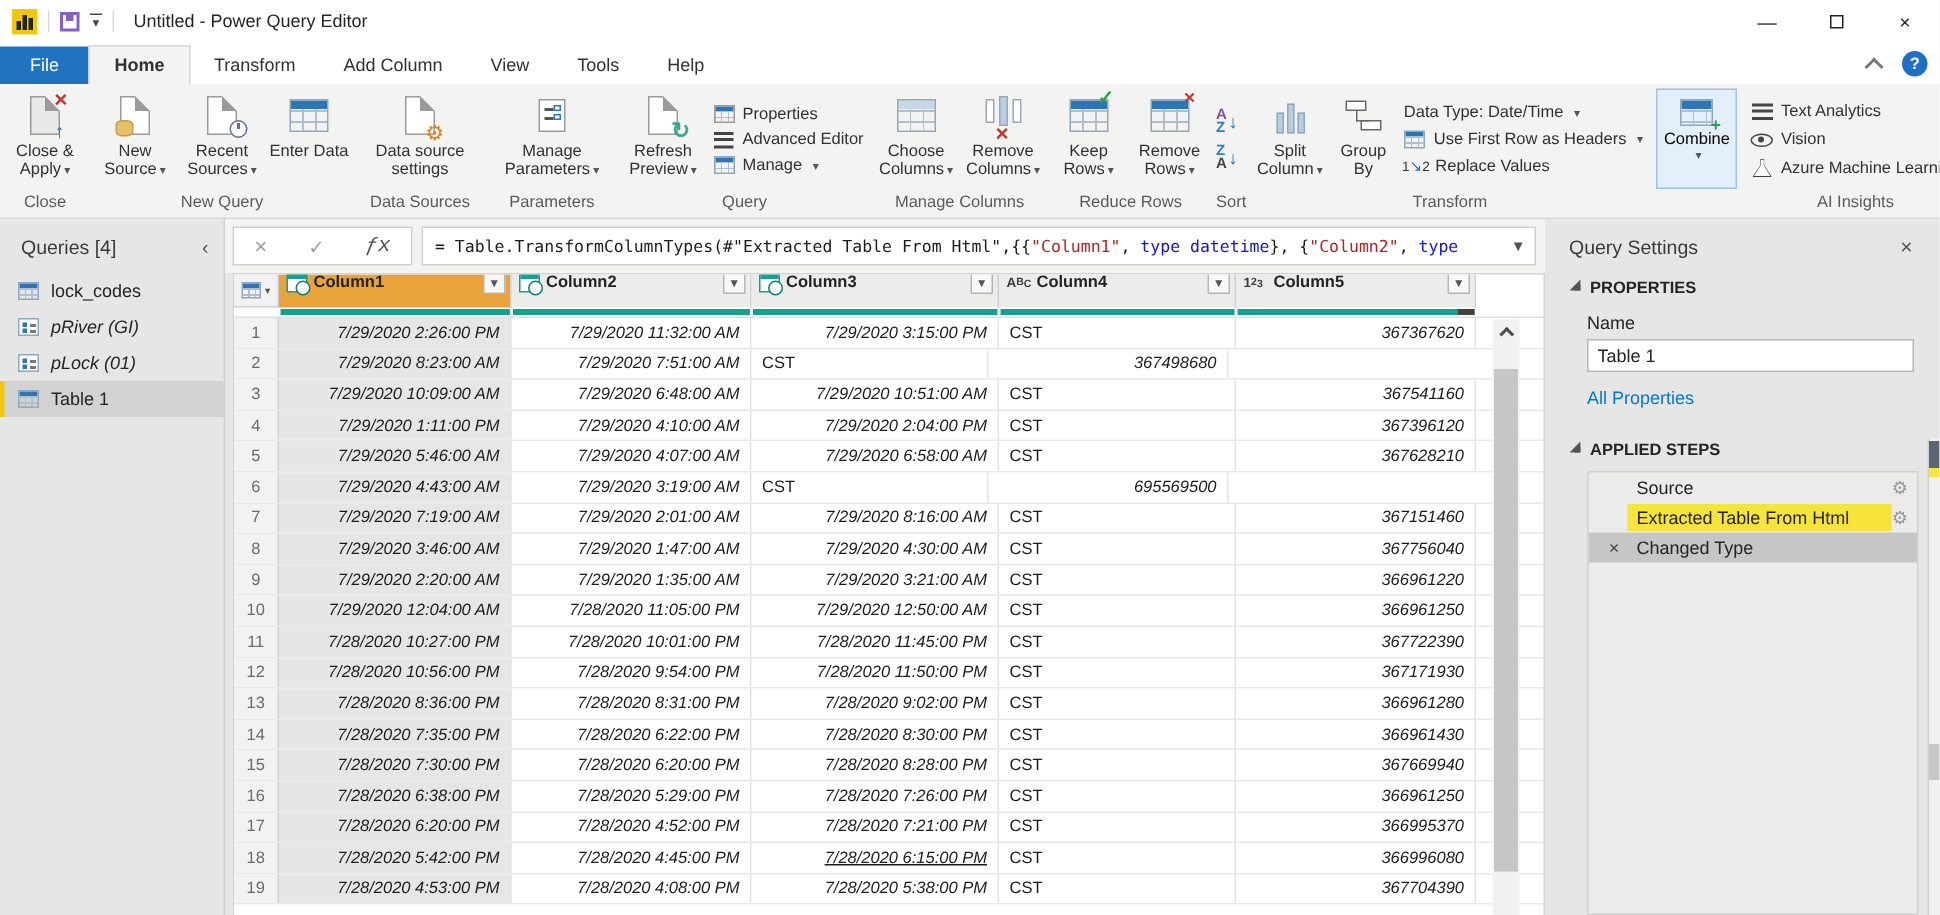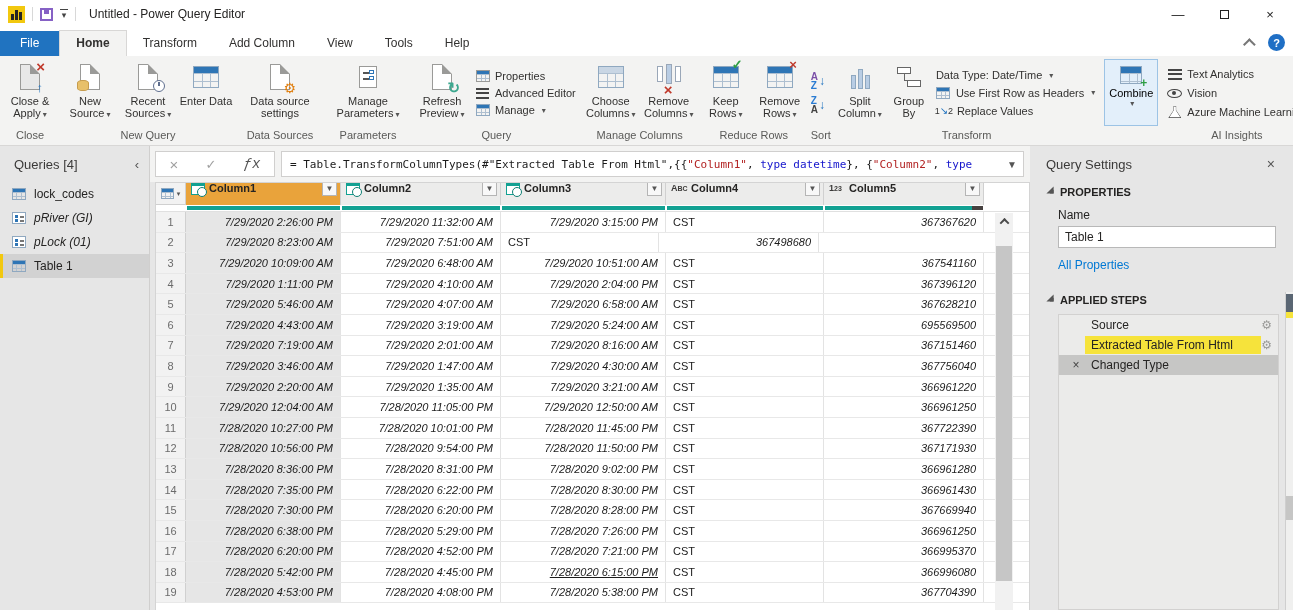--- a/index.html
+++ b/index.html
@@ -619,21 +619,20 @@
               <div class="gcell right ital selcol" style="width: 155px; flex: 0 0 155px;">7/29/2020 5:46:00 AM</div>
               <div class="gcell right ital" style="width: 160px; flex: 0 0 160px;">7/29/2020 4:07:00 AM</div>
               <div class="gcell right ital" style="width: 165px; flex: 0 0 165px;">7/29/2020 6:58:00 AM</div>
               <div class="gcell" style="width: 158px; flex: 0 0 158px;">CST</div>
               <div class="gcell right ital" style="width: 160px; flex: 0 0 160px;">367628210</div>
             </div>
             <div class="grow">
               <div class="gcell rn" style="width: 30px; flex: 0 0 30px;">6</div>
               <div class="gcell right ital selcol" style="width: 155px; flex: 0 0 155px;">7/29/2020 4:43:00 AM</div>
               <div class="gcell right ital" style="width: 160px; flex: 0 0 160px;">7/29/2020 3:19:00 AM</div>
-              <div class="gcell right ital" style="width: 165px; flex: 0 0 165px;">7/29/2020 5:24:00 AM</div>
               <div class="gcell" style="width: 158px; flex: 0 0 158px;">CST</div>
               <div class="gcell right ital" style="width: 160px; flex: 0 0 160px;">695569500</div>
             </div>
             <div class="grow">
               <div class="gcell rn" style="width: 30px; flex: 0 0 30px;">7</div>
               <div class="gcell right ital selcol" style="width: 155px; flex: 0 0 155px;">7/29/2020 7:19:00 AM</div>
               <div class="gcell right ital" style="width: 160px; flex: 0 0 160px;">7/29/2020 2:01:00 AM</div>
               <div class="gcell right ital" style="width: 165px; flex: 0 0 165px;">7/29/2020 8:16:00 AM</div>
               <div class="gcell" style="width: 158px; flex: 0 0 158px;">CST</div>
               <div class="gcell right ital" style="width: 160px; flex: 0 0 160px;">367151460</div>

